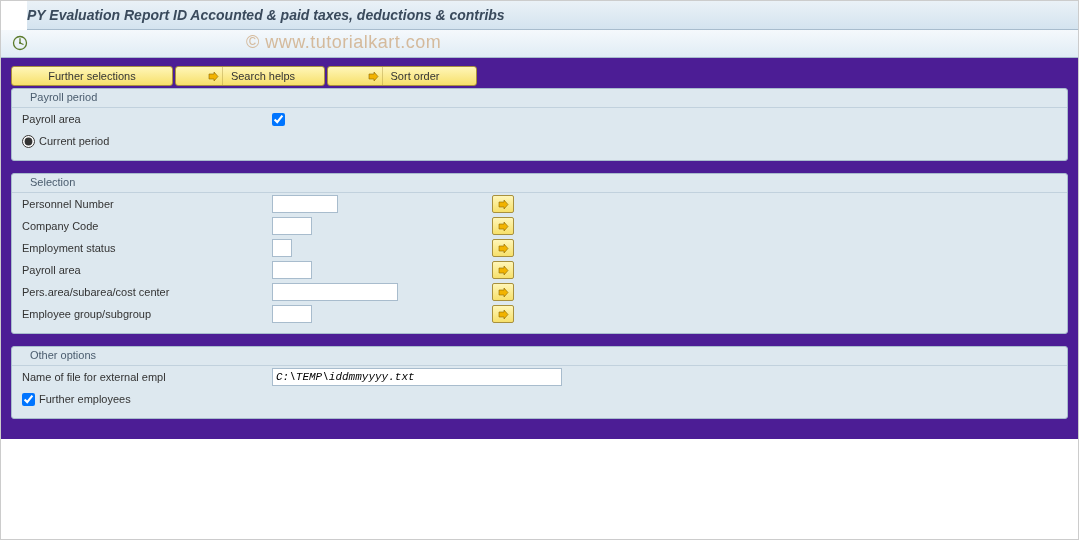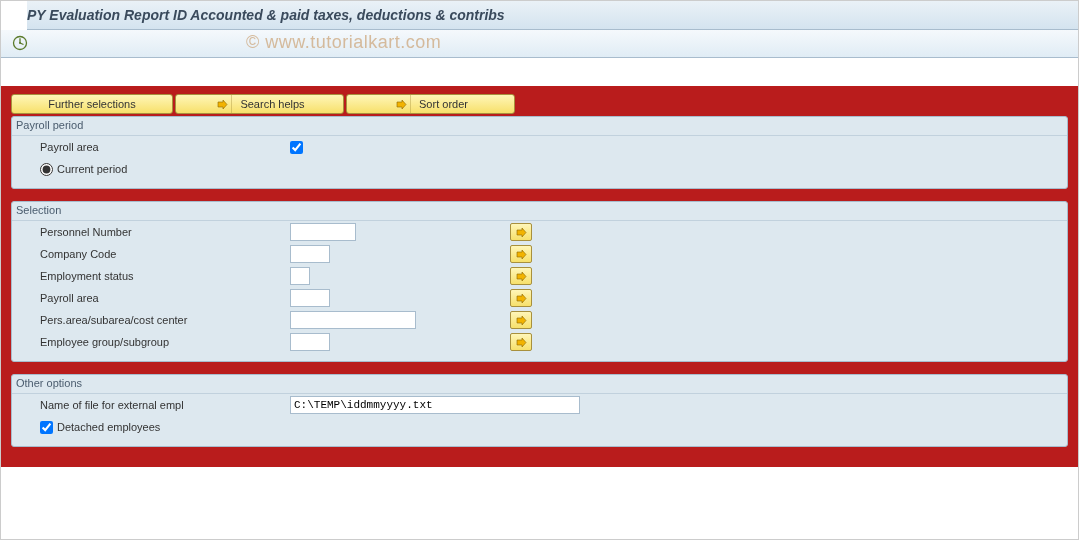--- a/index.html
+++ b/index.html
@@ -43,70 +43,69 @@
       top: 32px;
       left: 246px;
       font-size: 18px;
       color: rgba(207,173,135,0.82);
       pointer-events: none;
       z-index: 50;
       letter-spacing: 0.5px;
     }
     .content {
       padding: 8px 10px;
-      background: #b91c1c;
-      margin-top: 28px;
+      background: #4c1d95;
     }
     .button-row {
       display: flex;
       gap: 2px;
       margin-bottom: 2px;
     }
     .sap-btn {
       display: inline-flex;
       align-items: center;
       justify-content: center;
       background: linear-gradient(to bottom, #fff6b8, #f7e06b);
       border: 1px solid #a8903d;
       border-radius: 3px;
       height: 20px;
       font-size: 11px;
       color: #333;
       cursor: pointer;
       gap: 6px;
     }
     .sap-btn.wide1 { width: 162px; }
-    .sap-btn.wide2 { width: 169px; text-align: right; }
+    .sap-btn.wide2 { width: 150px; text-align: right; }
     .sap-btn .arrow {
       width: 18px;
       height: 18px;
       display: inline-flex;
       align-items: center;
       justify-content: center;
       border-right: 1px solid rgba(168,144,61,0.4);
       margin-right: 2px;
     }
     .sap-btn .arrow svg { width: 11px; height: 11px; }
     .groupbox {
       background: #dde8ef;
       border: 1px solid #a8bccd;
       border-radius: 3px;
       margin-bottom: 12px;
       padding-bottom: 8px;
     }
     .group-title {
       font-size: 11px;
       color: #4a5c6e;
-      padding: 2px 6px 4px 4px;
+      padding: 2px 6px 4px 18px;
       border-bottom: 1px solid #c1d1dd;
     }
     .row {
       display: flex;
       align-items: center;
-      padding: 2px 28px;
+      padding: 2px 10px;
       height: 22px;
       font-size: 11px;
       color: #333;
     }
     .row .label {
       width: 250px;
       flex-shrink: 0;
     }
     .row .radio-label {
       display: inline-flex;
@@ -125,21 +124,21 @@
       border: 1px solid #a8bccd;
       height: 18px;
       font-size: 11px;
       padding: 1px 3px;
     }
     .w-tiny { width: 20px; }
     .w-tiny2 { width: 36px; }
     .w-small { width: 40px; }
     .w-med { width: 66px; }
     .w-wide { width: 126px; }
-    .w-file { width: 290px; font-family: "Courier New", monospace; }
+    .w-file { width: 290px; font-family: "Courier New", monospace; font-style: italic; }
     .multi-btn {
       display: inline-flex;
       align-items: center;
       justify-content: center;
       width: 22px;
       height: 18px;
       background: linear-gradient(to bottom, #fff6b8, #f7e06b);
       border: 1px solid #a8903d;
       border-radius: 2px;
       margin-left: 70px;
@@ -281,18 +280,18 @@
 
   <div class="groupbox">
     <div class="group-title">Other options</div>
     <div class="row">
       <span class="label">Name of file for external empl</span>
       <input class="sap-input w-file" type="text" value="C:\TEMP\iddmmyyyy.txt" style="">
     </div>
     <div class="row">
       <label class="radio-label">
         <input type="checkbox" checked="" style="">
-        <span>Detached employees</span>
+        <span>Further employees</span>
       </label>
     </div>
   </div>
 
 </div>
 
 </body></html>

